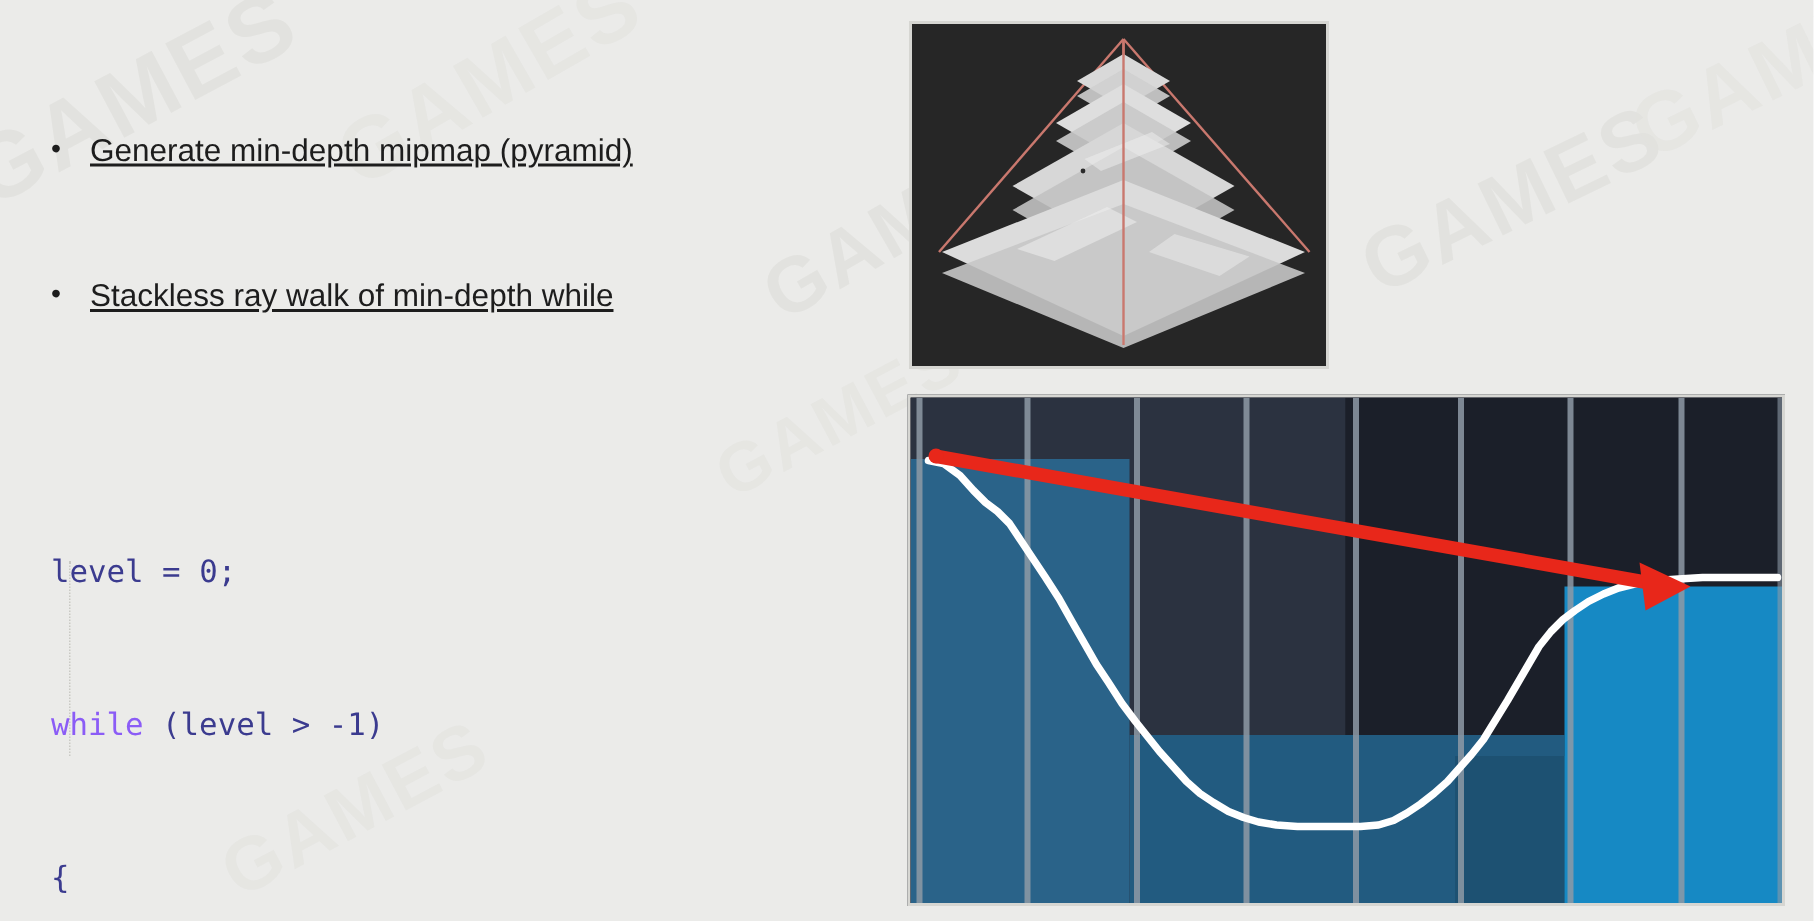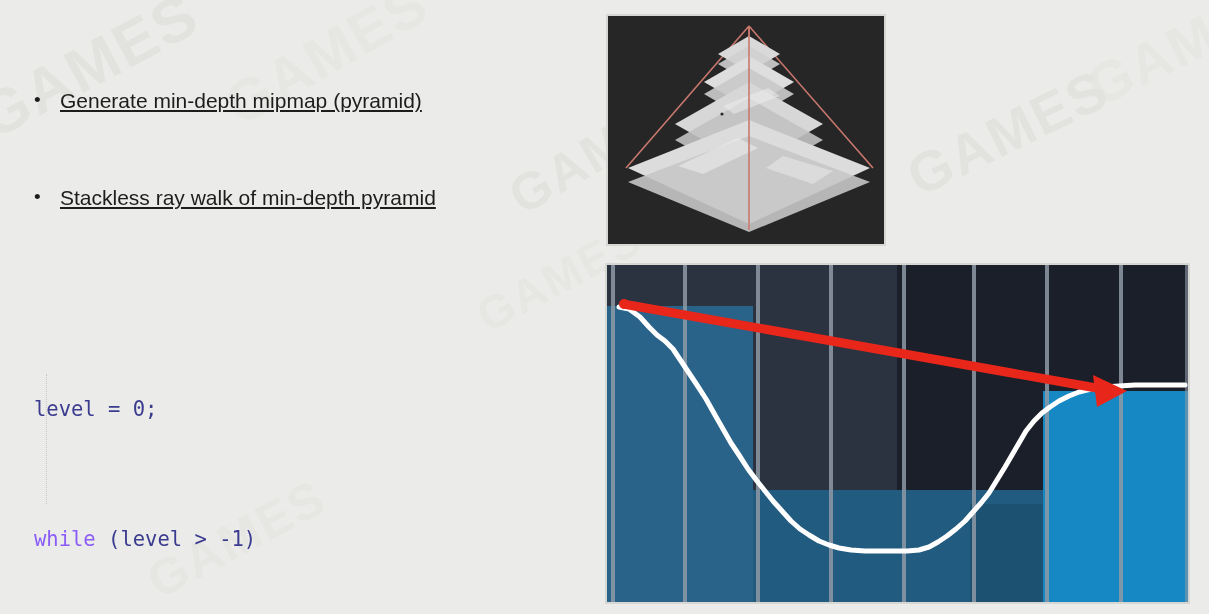--- a/index.html
+++ b/index.html
@@ -64,21 +64,21 @@
   
   #code {
     position: absolute;
     left: 34px;
     top: 296px;
     font-family: "DejaVu Sans Mono", "Liberation Mono", monospace;
     font-size: 20.5px;
     line-height: 34px;
     white-space: pre;
   }
-  #code .ln { height: 34px; margin-top: 28px; }
+  #code .ln { height: 34px; }
   .kw   { color: #8b5cf6; }         
   .var  { color: #3b3b8f; }         
   .pn   { color: #3b3b8f; }         
   .num  { color: #3b3b8f; }
   
   #indent-guide {
     position: absolute;
     left: 46px;
     top: 374px;
     width: 0;
@@ -125,21 +125,21 @@
   <div class="wm b" style="left:140px; top:510px; font-size:50px; transform:rotate(-28deg);">GAMES</div>
   <div class="wm b" style="left:470px; top:250px; font-size:46px; transform:rotate(-28deg);">GAMES</div>
 
 
   <div class="bullet" id="bullet-0">
     <span class="dot">•</span>
     <span class="btxt">Generate min-depth mipmap (pyramid)</span>
   </div>
   <div class="bullet" id="bullet-1">
     <span class="dot">•</span>
-    <span class="btxt">Stackless ray walk of min-depth pyramid</span>
+    <span class="btxt">Stackless ray walk of min-depth while</span>
   </div>
 
   <div id="indent-guide"></div>
   <div id="code">
     <div class="ln"><span class="var">level</span><span class="pn"> = </span><span class="num">0;</span></div>
     <div class="ln"><span class="kw">while</span><span class="var"> (level &gt; -1)</span></div>
     <div class="ln"><span class="pn">{</span></div>
     
     
     

